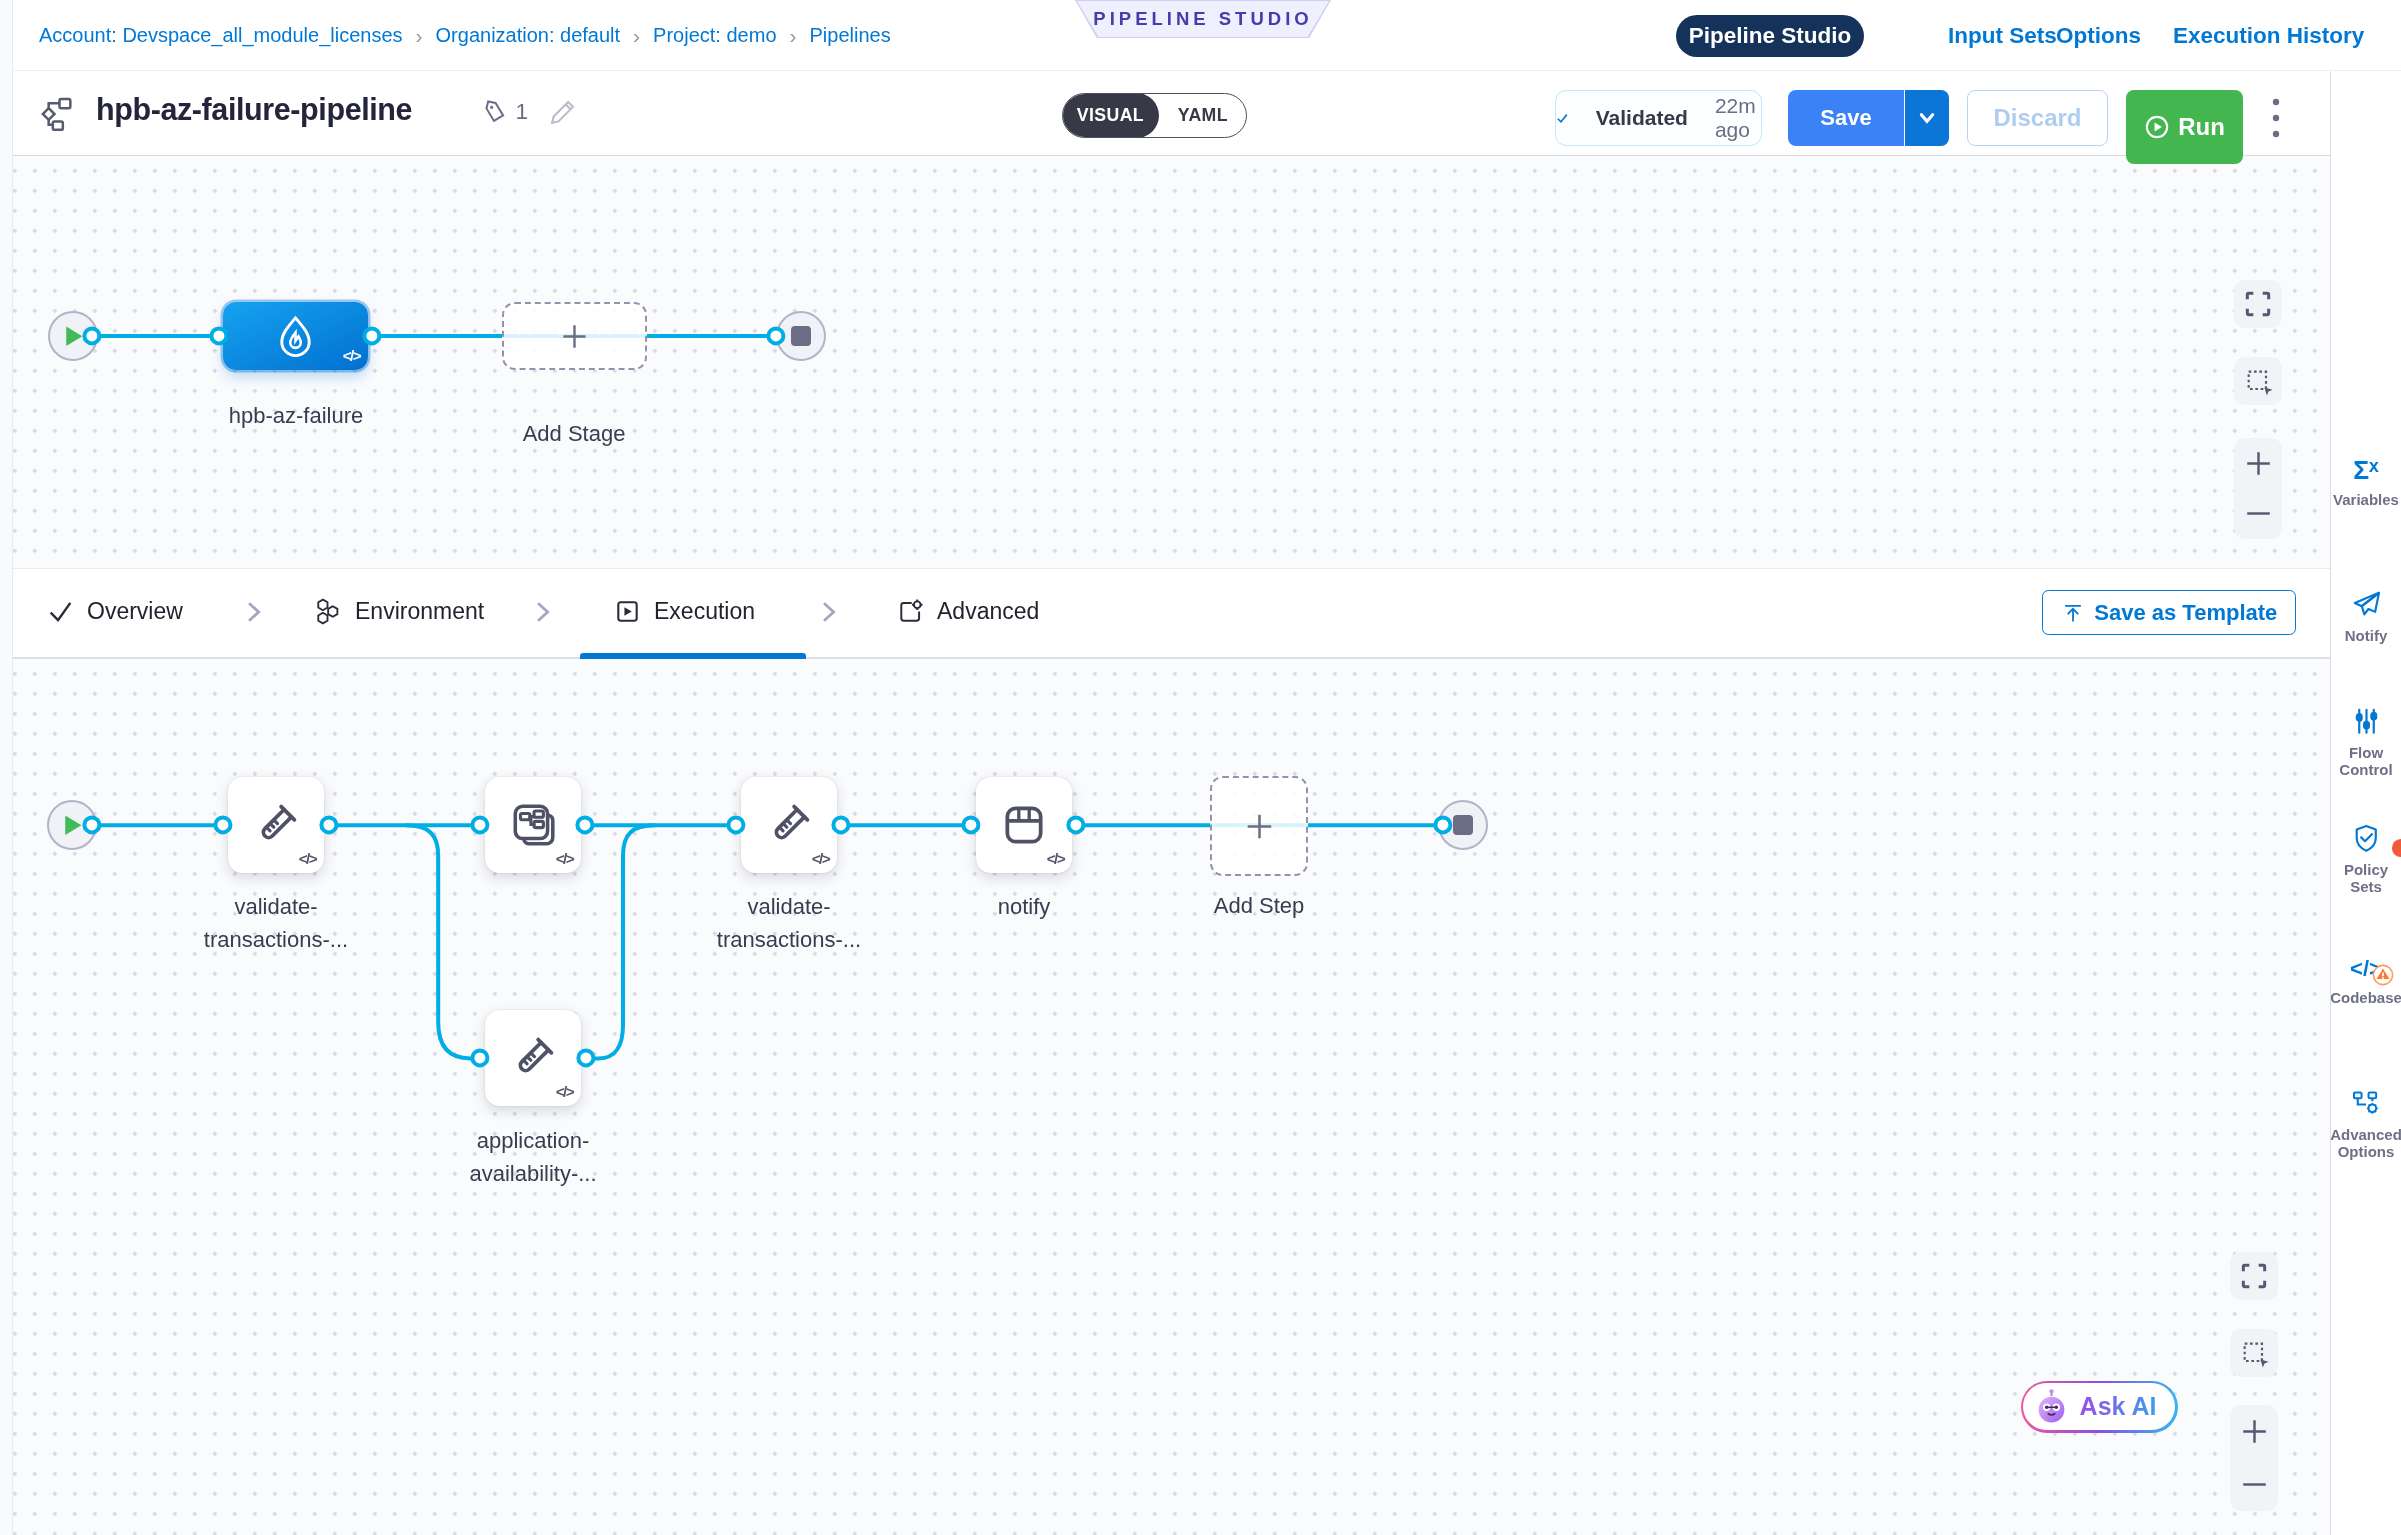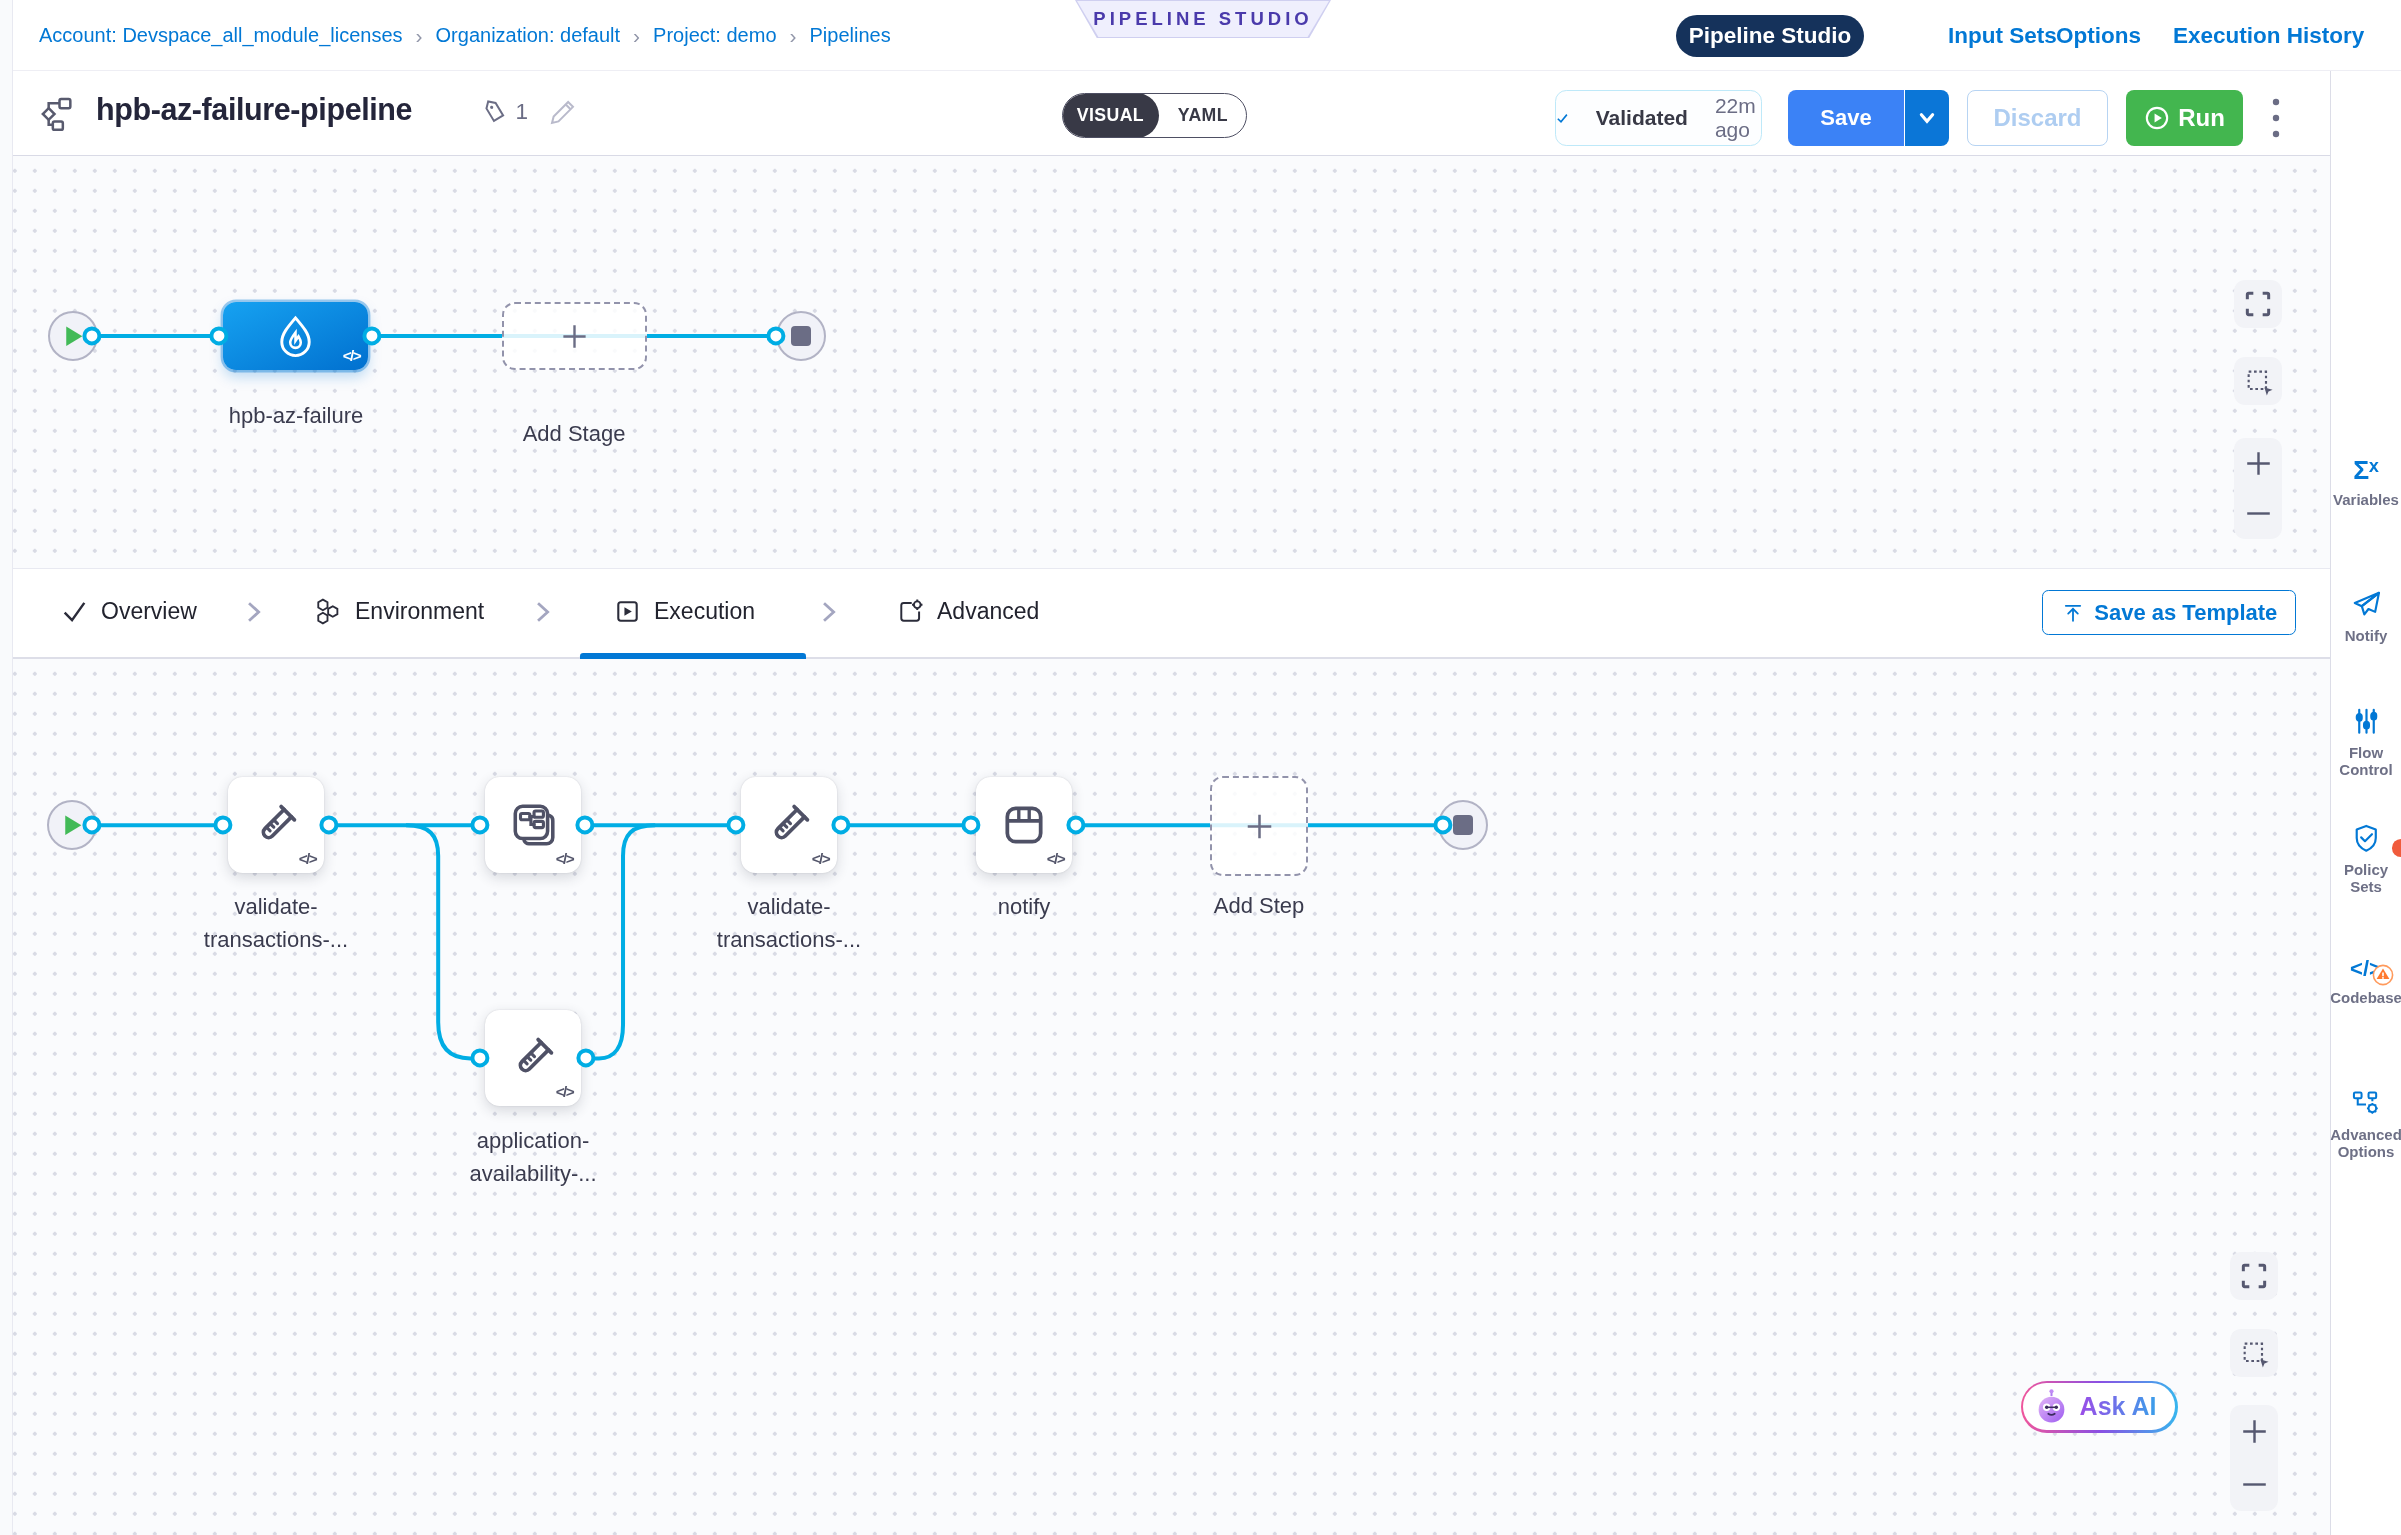--- a/index.html
+++ b/index.html
@@ -29,21 +29,21 @@
   .toggle .seg{height:45px;display:flex;align-items:center;justify-content:center;font-size:17.7px;font-weight:bold;letter-spacing:0.4px;}
   .seg-visual{width:98px;background:#383946;color:#fff;border-radius:22.5px;margin:-1.6px 0 -1.6px -1.6px;}
   .seg-yaml{width:87px;color:#383946;}
   .validated{position:absolute;left:1555px;top:19px;height:56px;width:207px;border:1.6px solid #BEE9F9;background:#FDFEFF;border-radius:11.3px;display:flex;align-items:center;justify-content:center;gap:27px;}
   .validated b{font-size:21px;color:#383946;}
   .validated span{font-size:21px;color:#6B6D85;}
   .save-split{position:absolute;left:1788px;top:19px;height:56px;display:flex;cursor:pointer;}
   .save-main{width:116px;background:#3b82f6;border-radius:8px 0 0 8px;color:#fff;font-size:22px;font-weight:bold;display:flex;align-items:center;justify-content:center;}
   .save-arrow{width:45px;background:#0B76D7;border-radius:0 8px 8px 0;border-left:1.6px solid #fff;display:flex;align-items:center;justify-content:center;}
   .discard-btn{position:absolute;left:1967px;top:19px;width:141px;height:56px;background:#fff;border:1.6px solid #B7D4F3;border-radius:8px;color:#AECDF1;font-size:24px;font-weight:bold;display:flex;align-items:center;justify-content:center;cursor:pointer;}
-  .run-btn{position:absolute;left:2126px;top:19px;width:117px;height:56px;background:#43B64F;border-radius:8px;color:#fff;font-size:24px;font-weight:bold;display:flex;align-items:center;justify-content:center;gap:8px;cursor:pointer;}
+  .run-btn{position:absolute;left:2126px;top:19px;width:117px;height:74px;background:#43B64F;border-radius:8px;color:#fff;font-size:24px;font-weight:bold;display:flex;align-items:center;justify-content:center;gap:8px;cursor:pointer;}
   .kebab{position:absolute;left:2260px;top:17.7px;width:32px;height:59px;display:flex;align-items:center;justify-content:center;cursor:pointer;}
   
   .canvas{position:absolute;left:0;width:2331px;background-color:#FAFBFD;background-image:radial-gradient(circle,#D8DAE4 2px,transparent 2px);background-size:20px 20px;background-position:4.8px 4.8px;}
   #canvas1{top:156px;height:412px;}
   #canvas2{top:659px;height:876px;}
   .wires{position:absolute;left:0;top:0;}
   .port{position:absolute;width:19px;height:19px;border-radius:50%;background:#fff;border:4px solid #00ADE4;transform:translate(-9.6px,-9.6px);z-index:6;}
   .terminal{position:absolute;width:50px;height:50px;border-radius:50%;background:#F1F2F8;border:2.4px solid #B2B3C5;display:flex;align-items:center;justify-content:center;z-index:5;}
   .stop-square{width:20px;height:20px;background:#6B6D85;border-radius:4px;}
   .stage-node{position:absolute;left:223px;top:146px;width:145px;height:68px;border-radius:13px;background:linear-gradient(155deg,#16A2F1,#0170CF);box-shadow:0 0 0 2.4px rgba(2,120,213,.38),0 6.4px 13px rgba(2,120,213,.25);display:flex;align-items:center;justify-content:center;z-index:5;cursor:pointer;}
@@ -207,21 +207,21 @@
       <svg width="29" height="29" viewBox="0 0 36 36" stroke="#565870" stroke-width="3">
           <path d="M18 4 V32 M4 18 H32"></path>
         </svg>
       <svg width="29" height="29" viewBox="0 0 36 36" stroke="#565870" stroke-width="3">
           <path d="M4 18 H32"></path>
         </svg>
     </div>
   </div>
 
   <div class="tabbar">
-    <div class="tab" style="left:61px;">
+    <div class="tab" style="left:47px;">
       <svg width="27" height="27" viewBox="0 0 44 44" fill="none" stroke="#2B2C3A" stroke-width="4">
           <path d="M6 24 l12 12 L38 8"></path>
         </svg>
       <span>Overview</span>
     </div>
     <div class="tab-sep" style="left:245px;">
       <svg width="17.7" height="24" viewBox="0 0 22 30" fill="none" stroke="#A4A6C0" stroke-width="3.5">
           <path d="M5 4 l12 11 -12 11"></path>
         </svg>
     </div>

